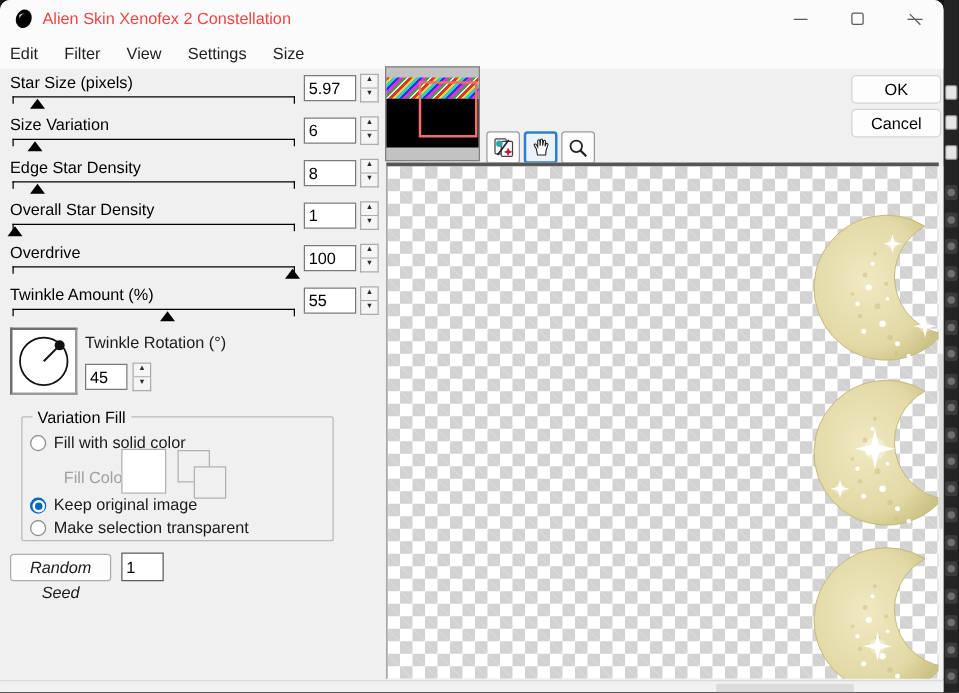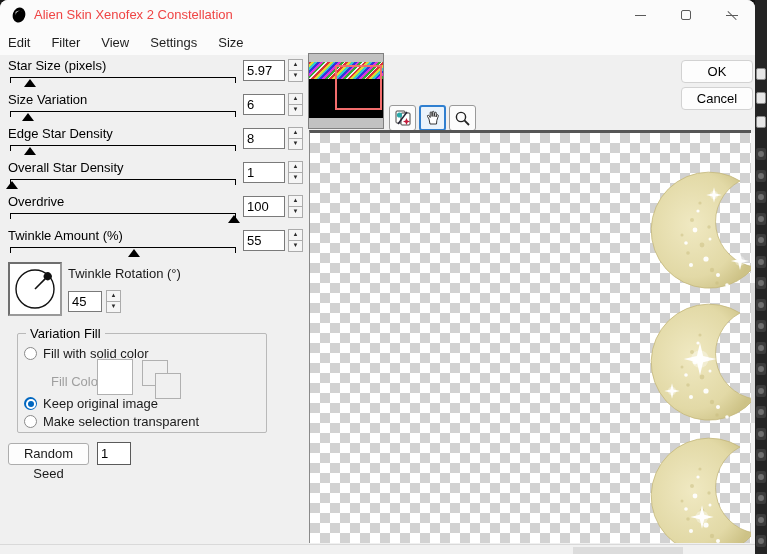--- a/index.html
+++ b/index.html
@@ -44,33 +44,33 @@
   #dial-box{position:absolute;left:8px;top:262px;width:54px;height:54px;background:#fff;
             border:2px solid #9a9a9a;border-top-color:#6f6f6f;border-left-color:#6f6f6f;}
   #dial-label{position:absolute;left:68px;top:266px;}
   #dial-value{position:absolute;left:68px;top:291px;width:34px;height:21px;border:1px solid #7a7a7a;
               background:#fff;font:13px "Liberation Sans",sans-serif;padding:0 0 0 3px;}
   #dial-spin{left:106px;top:290px;}
   
   #group-fill{position:absolute;left:17px;top:333px;width:250px;height:100px;
               border:1px solid #b9b9b9;border-radius:2px;}
   #group-legend{position:absolute;left:8px;top:-8px;background:#f0f0f0;padding:0 4px;color:#000;}
-  .radio-row{position:absolute;left:6px;display:flex;align-items:center;gap:6px;}
+  .radio-row{position:absolute;left:6px;display:flex;align-items:flex-end;gap:6px;}
   .radio{width:13px;height:13px;border-radius:50%;border:1px solid #8a8a8a;background:#fff;position:relative;}
   .radio.checked{border:2px solid #0067c0;background:#0067c0;}
   .radio.checked::after{content:"";position:absolute;left:1.5px;top:1.5px;width:6px;height:6px;
                         border-radius:50%;background:#0067c0;box-shadow:0 0 0 2px #fff;}
   #fill-color-label{position:absolute;left:33px;top:40px;color:#9f9f9f;}
   #swatch-big{position:absolute;left:79px;top:25px;width:36px;height:36px;background:#fff;border:1px solid #b0b0b0;}
   .swatch-sm{position:absolute;width:26px;height:26px;background:#f0f0f0;border:1px solid #b0b0b0;}
   #swatch-a{left:124px;top:26px;}
   #swatch-b{left:137px;top:39px;}
   
   #random-seed-btn{position:absolute;left:8px;top:443px;width:81px;height:22px;background:#fdfdfd;
-                   border:1px solid #adadad;border-radius:3px;text-align:center;line-height:20px;}
+                   border:1px solid #adadad;border-radius:3px;text-align:center;line-height:20px;font-style:italic;}
   #seed-input{position:absolute;left:97px;top:442px;width:34px;height:23px;border:1px solid #5a5a5a;
               background:#fff;font:13px "Liberation Sans",sans-serif;padding:0 0 0 3px;}
   
   #navigator{position:absolute;left:308px;top:53px;width:76px;height:76px;background:#c2c2c2;
              border:1px solid #808080;overflow:hidden;}
   #nav-noise{position:absolute;left:0;top:8px;width:100%;height:17px;
      background:repeating-linear-gradient(135deg,#d33 0 2px,#dd3 2px 4px,#3cc 4px 6px,#33d 6px 8px,#d3d 8px 10px,#3a3 10px 12px,#eee 12px 13px);}
   #nav-black{position:absolute;left:0;top:25px;width:100%;height:39px;background:#000;}
   #nav-rect{position:absolute;left:26px;top:11px;width:47px;height:45px;border:2px solid #f26d6d;}
   .tool-btn{position:absolute;top:105px;width:27px;height:26px;background:#fcfcfc;border:1px solid #9a9a9a;

